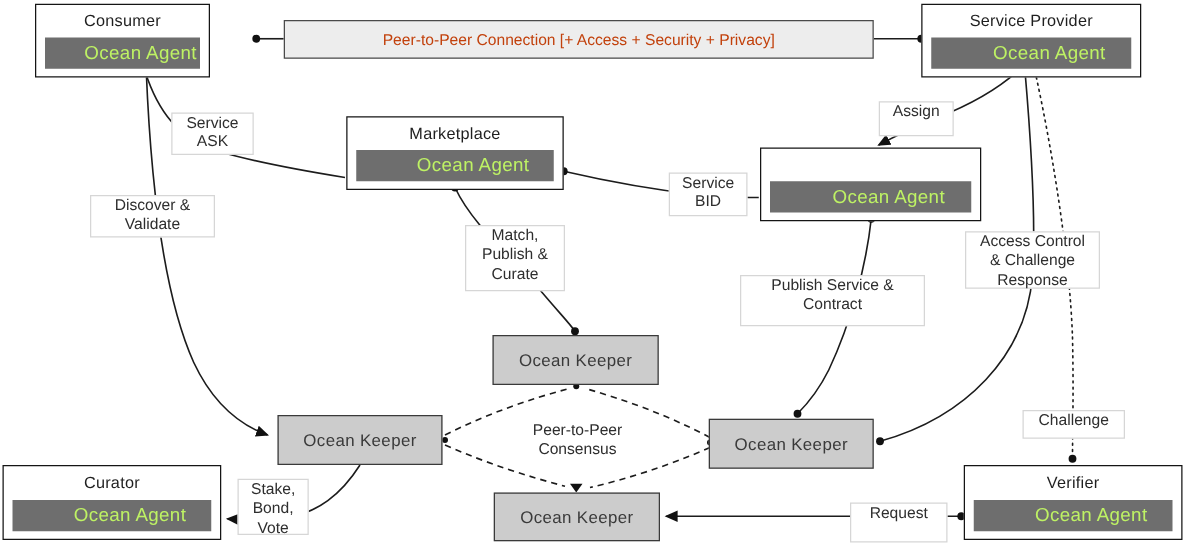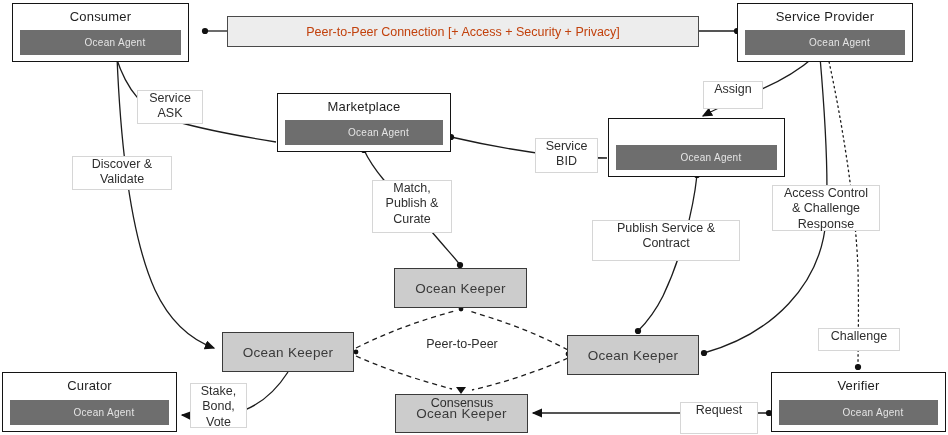--- a/index.html
+++ b/index.html
@@ -3,46 +3,46 @@
 <meta charset="utf-8">
 <style>
   html,body{margin:0;padding:0;background:#fff;}
   #stage{position:relative;width:948px;height:435px;background:#fff;overflow:hidden;
          font-family:"Liberation Sans",sans-serif;}
   svg.wires{position:absolute;left:0;top:0;z-index:1;}
   .entity{position:absolute;z-index:2;background:#fff;border:1.6px solid #141414;box-sizing:border-box;}
   .entity-title{position:absolute;top:5px;left:0;right:0;text-align:center;
                 font-size:13px;color:#1f1f1f;letter-spacing:.2px;}
   .agent{position:absolute;left:7px;right:7px;bottom:6px;height:25px;background:#6e6e6e;
-         color:#e5e5e5;display:flex;align-items:center;justify-content:center;
-         font-size:10px;letter-spacing:.3px;padding-left:29px;}
+         color:#bef264;display:flex;align-items:center;justify-content:center;
+         font-size:15px;letter-spacing:.3px;padding-left:29px;}
   .keeper{position:absolute;z-index:2;background:#cccccc;border:1.5px solid #3a3a3a;box-sizing:border-box;
           display:flex;align-items:center;justify-content:center;font-size:13.5px;color:#3a3a3a;
           letter-spacing:.3px;}
   .banner{position:absolute;z-index:2;left:227px;top:16px;width:472px;height:31px;background:#ededed;
           border:1px solid #4a4a4a;box-sizing:border-box;display:flex;align-items:center;
           justify-content:center;font-size:12.5px;color:#c2410c;}
   .lbl{position:absolute;z-index:3;background:#fff;border:1px solid #d6d6d6;box-sizing:border-box;
        display:flex;flex-direction:column;align-items:center;justify-content:flex-start;
        font-size:12.5px;color:#2e2e2e;line-height:1.22;text-align:center;}
-  .lbl.noborder{border:none;gap:44px;}
+  .lbl.noborder{border:none;}
   
   #lbl-service-ask{left:137px;top:90px;width:66px;height:34px;}
   #lbl-discover{left:72px;top:156px;width:100px;height:34px;}
   #lbl-match{left:372px;top:180px;width:80px;height:53px;}
   #lbl-service-bid{left:535px;top:138px;width:63px;height:35px;}
   #lbl-assign{left:703px;top:81px;width:60px;height:28px;}
   #lbl-publish-contract{left:592px;top:220px;width:148px;height:41px;}
   #lbl-access-control{left:772px;top:185px;width:108px;height:46px;}
   #lbl-consensus{left:408px;top:337px;width:108px;height:36px;}
   #lbl-stake{left:190px;top:383px;width:57px;height:45px;}
   #lbl-challenge{left:818px;top:328px;width:82px;height:23px;}
   #lbl-request{left:680px;top:402px;width:78px;height:32px;gap:47px;}
   
-  #ent-consumer{left:12px;top:3px;width:177px;height:59px;}
+  #ent-consumer{left:28px;top:3px;width:140px;height:59px;}
   #ent-service-provider{left:737px;top:3px;width:176px;height:59px;}
   #ent-marketplace{left:277px;top:93px;width:174px;height:59px;}
   #ent-service-publisher{left:608px;top:118px;width:177px;height:59px;}
   #ent-curator{left:2px;top:372px;width:175px;height:60px;}
   #ent-verifier{left:771px;top:372px;width:175px;height:60px;}
   
   #keeper-center{left:394px;top:268px;width:133px;height:40px;}
   #keeper-left{left:222px;top:332px;width:132px;height:40px;}
   #keeper-right{left:567px;top:335px;width:132px;height:40px;}
   #keeper-bottom{left:395px;top:394px;width:133px;height:39px;}

